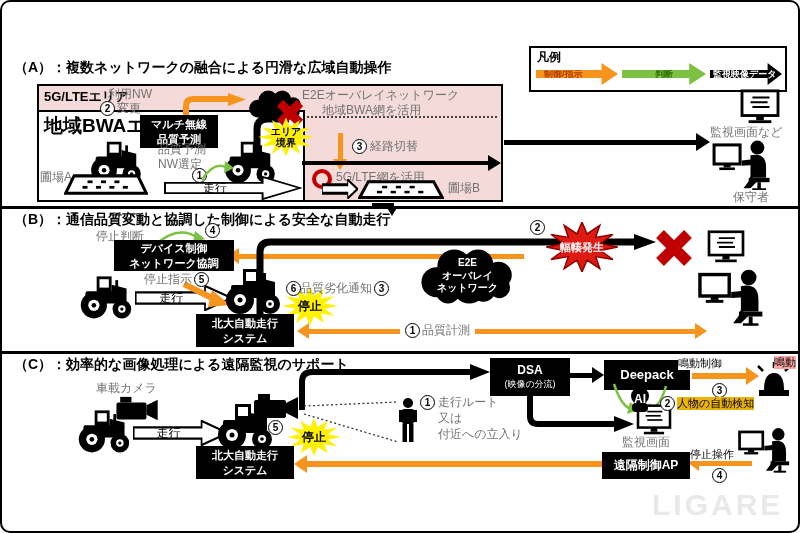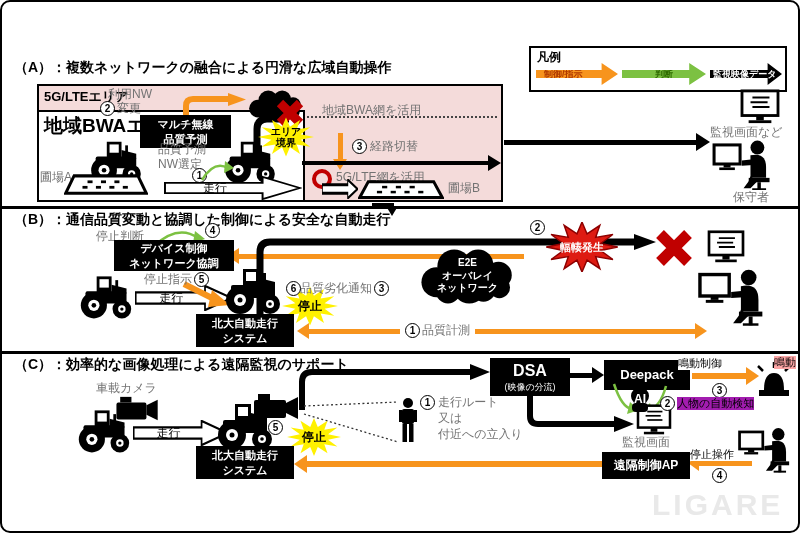--- a/index.html
+++ b/index.html
@@ -51,20 +51,21 @@
 
   <svg class="abs" style="left:243px;top:84px;" width="62" height="38" viewBox="0 0 120 70">
     <circle cx="25" cy="42" r="17" fill="#000"></circle>
       <circle cx="45" cy="26" r="19" fill="#000"></circle>
       <circle cx="72" cy="24" r="17" fill="#000"></circle>
       <circle cx="93" cy="35" r="15" fill="#000"></circle>
       <circle cx="94" cy="48" r="12" fill="#000"></circle>
       <circle cx="62" cy="47" r="18" fill="#000"></circle>
       <circle cx="38" cy="50" r="14" fill="#000"></circle>
   </svg>
+  <div class="abs t" style="left:300px;top:86px;">E2Eオーバレイネットワーク</div>
   <div class="abs t" style="left:320px;top:101px;">地域BWA網を活用</div>
 
   <div class="abs" style="left:305px;top:114px;width:190px;border-top:2px dotted #444;"></div>
 
   <svg class="abs" style="left:243px;top:103px;" width="50" height="62">
     <path d="M12,60 L12,24 Q12,14 22,14 L44,14" stroke="#000" stroke-width="7" fill="none"></path>
   </svg>
 
   <svg class="abs" style="left:273px;top:96px;" width="30" height="30">
     <path d="M5,5 L25,25 M25,5 L5,25" stroke="#C00000" stroke-width="9"></path>
@@ -73,21 +74,21 @@
   <div class="abs" style="left:256px;top:114px;width:56px;height:42px;">
     <svg width="56" height="42" viewBox="0 0 100 70">
         <polygon points="100,35 76.1,39.9 93.3,52.5 69.1,48.4 75,65.3 57,53.4 50,70 43,53.4 25,65.3 30.9,48.4 6.7,52.5 23.9,39.9 0,35 23.9,30.1 6.7,17.5 30.9,21.6 25,4.7 43,16.6 50,0 57,16.6 75,4.7 69.1,21.6 93.3,17.5 76.1,30.1" fill="#FFF100"></polygon>
       </svg>
     <div class="burst-txt" style="font-size:10px;line-height:1.1;">
       <span>エリア</span>
       <span>境界</span>
     </div>
   </div>
 
-  <div class="abs bbox" style="left:138px;top:113px;width:91px;height:33px;">
+  <div class="abs bbox" style="left:138px;top:113px;width:78px;height:33px;">
     <span>マルチ無線</span>
     <span>品質予測</span>
   </div>
 
   <svg class="abs" style="left:86px;top:136px;" width="56" height="46" viewBox="0 0 60 50">
     <rect x="8" y="20" width="44" height="13" rx="2" fill="#000"></rect>
       <path d="M20,4 L36,4 L36,22 L20,22 Z" fill="#000"></path>
       <rect x="23" y="7" width="10" height="9" fill="#fff"></rect>
       <rect x="40" y="8" width="3" height="12" fill="#000"></rect>
       <polygon points="36,13 52,17 52,22 36,22" fill="#000"></polygon>
@@ -386,21 +387,21 @@
       <rect x="2" y="8" width="32" height="18" rx="2" fill="#000"></rect>
       <polygon points="34,11 46,5 46,27 34,21" fill="#000"></polygon>
   </svg>
 
   <svg class="abs" style="left:292px;top:362px;" width="200" height="48">
     <path d="M8,46 L8,18 Q8,8 18,8 L176,8" stroke="#000" stroke-width="6" fill="none"></path>
     <polygon points="176,0 196,8 176,16" fill="#000"></polygon>
   </svg>
 
   <div class="abs bbox" style="left:488px;top:356px;width:80px;height:38px;">
-    <span style="font-size:16px;">DSA</span>
+    <span style="font-size:12px;">DSA</span>
     <span style="font-size:9px;font-weight:normal;">(映像の分流)</span>
   </div>
 
   <div class="abs" style="left:568px;top:371px;width:24px;height:5px;background:#000;"></div>
   <div class="abs ah" style="left:590px;top:365px;border-top:8px solid transparent;border-bottom:8px solid transparent;border-left:12px solid #000;"></div>
 
   <div class="abs bbox" style="left:602px;top:358px;width:86px;height:30px;font-size:13px;">
     <span>Deepack</span>
   </div>
 
@@ -425,21 +426,21 @@
     <polygon points="44,21 35,30 47,32" fill="#7CC142"></polygon>
   </svg>
   <div class="abs" style="left:626px;top:384px;width:24px;height:26px;z-index:2;">
     <svg width="24" height="26" viewBox="0 0 24 26">
         <circle cx="12" cy="10" r="9" fill="#000"></circle>
         <rect x="4" y="17" width="16" height="9" rx="4" fill="#000"></rect>
       </svg>
     <div class="burst-txt" style="font-size:12px;color:#fff;">AI</div>
   </div>
   <span class="abs circ" style="left:658px;top:394px;z-index:2;">2</span>
-  <div class="abs t11" style="left:675px;top:395px;background:#a21caf;z-index:2;">人物の自動検知</div>
+  <div class="abs t11" style="left:675px;top:395px;background:#eab308;z-index:2;">人物の自動検知</div>
 
   <svg class="abs" style="left:520px;top:394px;" width="116" height="38">
     <path d="M8,0 L8,20 Q8,28 16,28 L92,28" stroke="#000" stroke-width="6" fill="none"></path>
     <polygon points="92,20 112,28 92,36" fill="#000"></polygon>
   </svg>
   <svg class="abs" style="left:633px;top:402px;" width="38" height="32" viewBox="0 0 44 38">
     <rect x="3" y="2" width="38" height="26" fill="#fff" stroke="#000" stroke-width="3"></rect>
     <line x1="14" y1="9" x2="32" y2="9" stroke="#000" stroke-width="2"></line>
       <line x1="12" y1="14" x2="30" y2="14" stroke="#000" stroke-width="2"></line>
       <line x1="14" y1="19" x2="32" y2="19" stroke="#000" stroke-width="2"></line>

